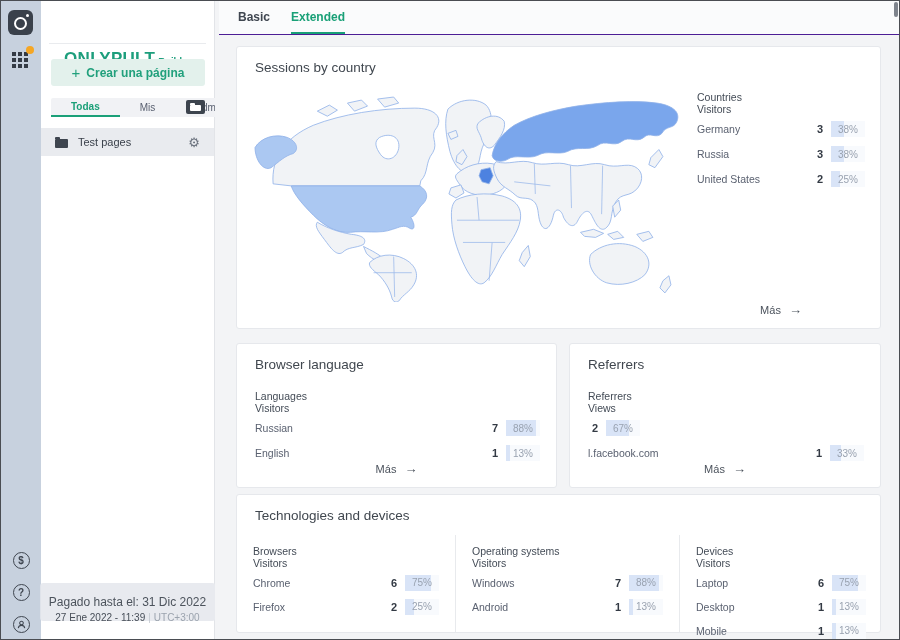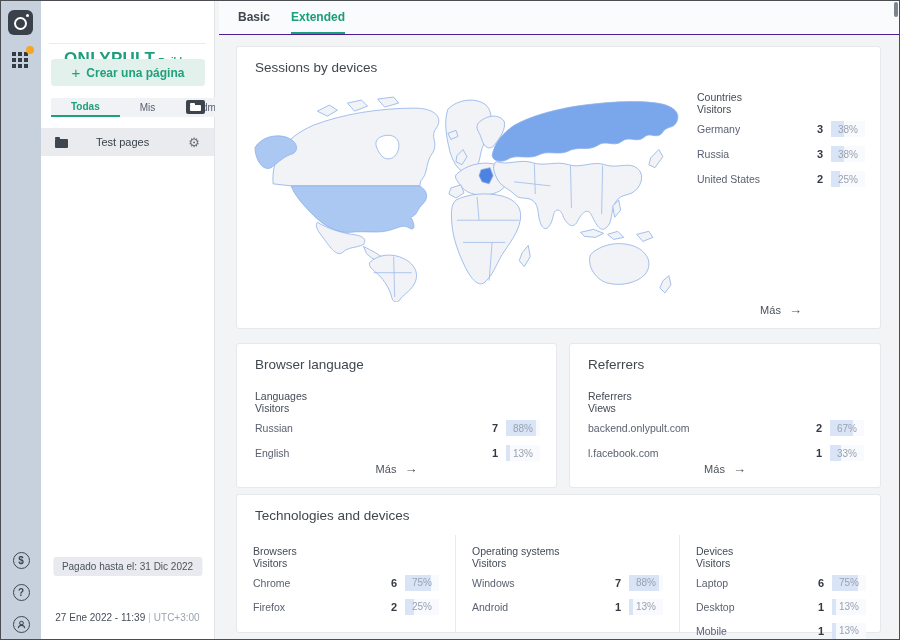--- a/index.html
+++ b/index.html
@@ -26,27 +26,27 @@
   .sdiv{position:absolute;left:8px;right:8px;top:42px;height:1px;background:#e9ebee;}
   .create{position:absolute;left:10px;right:9px;top:58px;height:27px;background:#e3f1ec;border-radius:3px;color:#21a07c;
     font-size:12px;font-weight:bold;display:flex;align-items:center;justify-content:center;gap:6px;cursor:pointer;}
   .create .pl{font-size:15px;font-weight:normal;}
   .stabs{position:absolute;left:10px;top:97px;height:19px;display:flex;background:#f1f2f5;border-radius:2px;align-items:stretch;}
   .stab{padding:0 20px;font-size:10px;color:#596070;display:flex;align-items:center;cursor:pointer;box-sizing:border-box;}
   .stab.act{color:#1ba078;font-weight:bold;border-bottom:2px solid #1ba078;}
   .fadd{position:absolute;right:9px;top:99px;width:19px;height:14px;background:#3d444e;border-radius:2px;cursor:pointer;}
   .fadd::before{content:"";position:absolute;left:4px;top:4.5px;width:11px;height:6px;background:#fff;border-radius:1px;}
   .fadd::after{content:"";position:absolute;left:4px;top:3px;width:5px;height:2px;background:#fff;border-radius:1px 1px 0 0;}
-  .frow{position:absolute;left:0;right:0;top:127px;height:28px;background:#e9ebef;display:flex;align-items:center;padding:0 14px;gap:28px;box-sizing:border-box;cursor:pointer;}
+  .frow{position:absolute;left:0;right:0;top:127px;height:28px;background:#e9ebef;display:flex;align-items:center;padding:0 14px;gap:10px;box-sizing:border-box;cursor:pointer;}
   .fico{position:relative;width:13px;height:9px;background:#3e454f;border-radius:1px;margin-top:2px;}
   .fico::before{content:"";position:absolute;left:0;top:-2px;width:5px;height:2px;background:#3e454f;border-radius:1px 1px 0 0;}
   .frow .lbl{font-size:11px;color:#3a414b;}
   .frow .gear{margin-left:auto;font-size:13px;color:#6b727e;line-height:1;cursor:pointer;}
-  .paid{position:absolute;left:50%;transform:translateX(-50%);top:556px;background:#e8eaef;border-radius:3px;
-    font-size:10px;color:#4c535c;padding:4px 9px;white-space:nowrap;}
+  .paid{position:absolute;left:50%;transform:translateX(-50%);top:582px;background:#e8eaef;border-radius:3px;
+    font-size:12px;color:#4c535c;padding:12px 9px;white-space:nowrap;}
   .dt{position:absolute;left:0;right:0;top:611px;text-align:center;font-size:10px;color:#474e58;white-space:nowrap;}
   .dt .sep{color:#c4c9d0;margin:0 3px;}
   .dt .tz{color:#9ba3ae;}
 
   
   .main{position:absolute;left:214px;top:0;right:0;bottom:0;background:#f3f4f6;}
   .topbar{position:absolute;left:4px;right:0;top:0;height:33px;background:#fafbfc;border-bottom:1px solid #4c1d95;}
   .ttab{position:absolute;top:0;height:31px;line-height:33px;font-size:12px;font-weight:bold;color:#3f4650;cursor:pointer;}
   .ttab.b{left:19px;}
   .ttab.e{left:72px;color:#19a077;border-bottom:2px solid #19a077;}
@@ -137,21 +137,21 @@
   </aside>
 
   <main class="main">
     <div class="topbar">
       <div class="ttab b">Basic</div>
       <div class="ttab e">Extended</div>
     </div>
     <div class="sthumb"></div>
 
     <section class="card c-sess">
-      <h2>Sessions by devices</h2>
+      <h2>Sessions by country</h2>
       <div class="mapwrap">
         <svg viewBox="0 0 430 205" width="432" height="207" preserveAspectRatio="none">
           <g fill="#f1f3f6" stroke="#8fb1e8" stroke-width="0.8" stroke-linejoin="round">
             <path d="M66,16 L78,10 86,15 76,21 Z"></path>
             <path d="M96,8 L110,5 116,11 103,16 Z"></path>
             <path d="M126,4 L142,2 147,8 133,12 Z"></path>
             <path d="M22,88 C20,62 34,42 62,30 C90,19 128,13 163,13 C183,13 191,22 185,32 C177,41 187,47 181,57 C173,67 177,77 169,85 L168,90 L40,90 Z"></path>
             <path fill="#ffffff" d="M128,42 C138,37 149,41 147,53 C145,63 135,67 129,59 C124,52 122,46 128,42 Z"></path>
             <path d="M196,14 C206,4 224,2 234,10 C242,18 240,34 232,48 C226,60 230,68 220,76 C210,80 202,70 198,56 C194,40 192,26 196,14 Z"></path>
             <path d="M4,52 C10,42 24,38 36,42 C46,46 48,54 42,58 C34,60 28,66 20,72 C12,76 4,64 4,52 Z" fill="#abc8f2"></path>
@@ -252,21 +252,20 @@
     </section>
 
     <section class="card c-ref">
       <h2>Referrers</h2>
       <div class="ctable">
         <div class="thead">
           <span>Referrers</span>
           <span class="hv">Views</span>
         </div>
         <div class="trow">
-          <span class="tl">backend.onlypult.com</span>
           <span class="tv">2</span>
           <span class="tp">
               <i class="pf" style="width: 67%;"></i>
               <em>67%</em>
             </span>
         </div>
         <div class="trow">
           <span class="tl">l.facebook.com</span>
           <span class="tv">1</span>
           <span class="tp">

